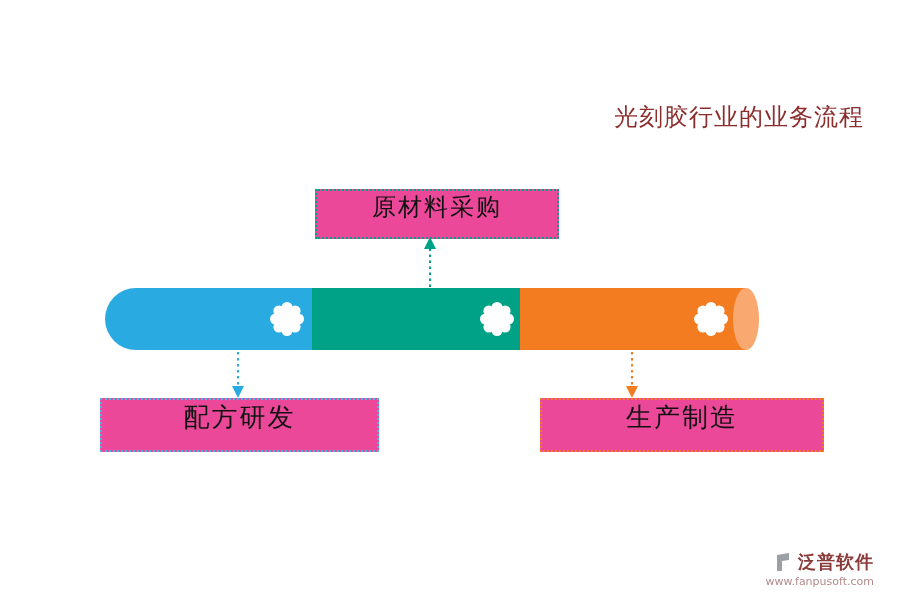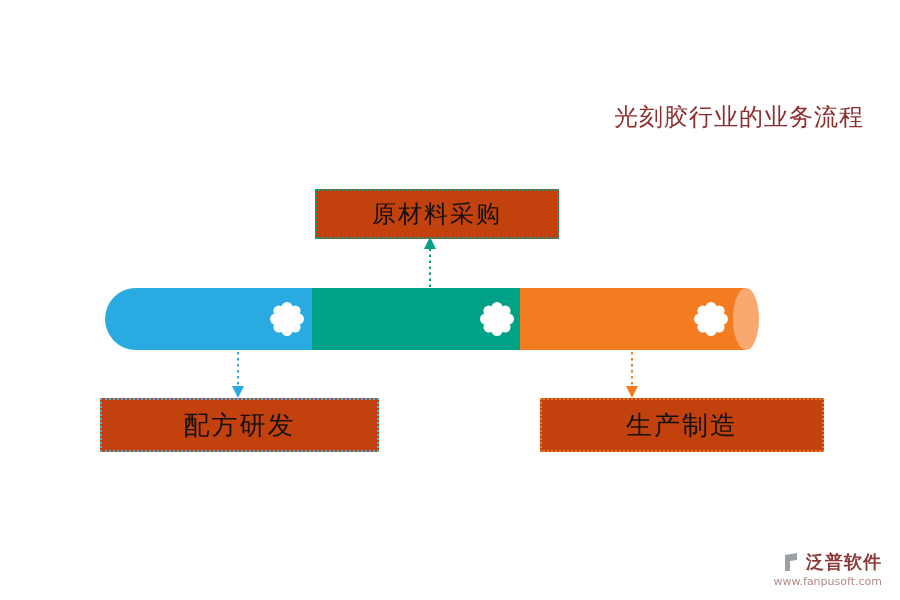--- a/index.html
+++ b/index.html
@@ -28,36 +28,36 @@
     width:26px;height:62px;
     background:#F9A870;border-radius:50%;
   }
   .gear{position:absolute;top:302px;width:34px;height:34px;}
   .gear-1{left:270px;}
   .gear-2{left:480px;}
   .gear-3{left:694px;}
   
   .node-box{
     position:absolute;
-    display:flex;align-items:center;justify-content:center;
+    display:flex;align-items:flex-start;justify-content:center;
     font-size:26px;color:#111;
     letter-spacing:2px;
-    background:#c2410c;
+    background:#ec4899;
   }
   .box-top{left:315px;top:189px;width:240px;height:46px;border:2px dotted #00A287;font-size:24px;}
   .box-left{left:100px;top:398px;width:275px;height:50px;border:2px dotted #45B4E8;}
   .box-right{left:540px;top:398px;width:280px;height:50px;border:2px dotted #F47C20;}
   
   .arrow{position:absolute;}
   .arrow-top{left:423px;top:237px;}
   .arrow-left{left:231px;top:352px;}
   .arrow-right{left:625px;top:352px;}
   
   .footer{
-    position:absolute;right:18px;bottom:12px;
+    position:absolute;right:26px;bottom:12px;
     text-align:right;
   }
   .brand-row{
     display:flex;align-items:center;justify-content:flex-end;gap:5px;
   }
   .brand-name{
     font-size:18px;font-weight:bold;color:#8B3A3A;letter-spacing:1px;
   }
   .brand-url{
     font-size:11px;color:#B08A8A;

